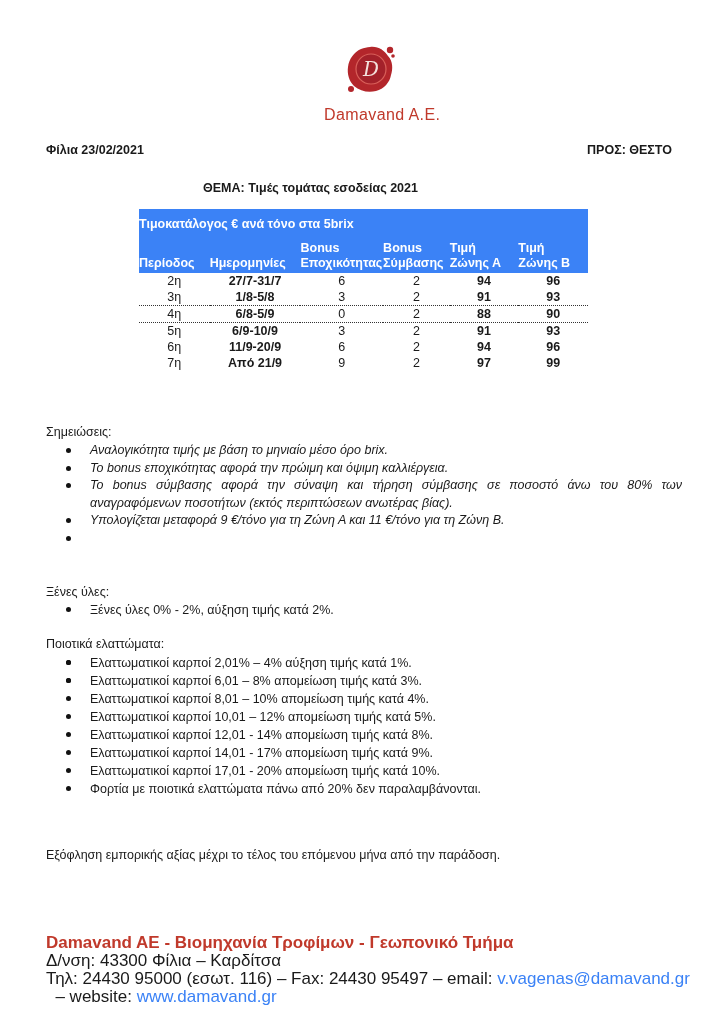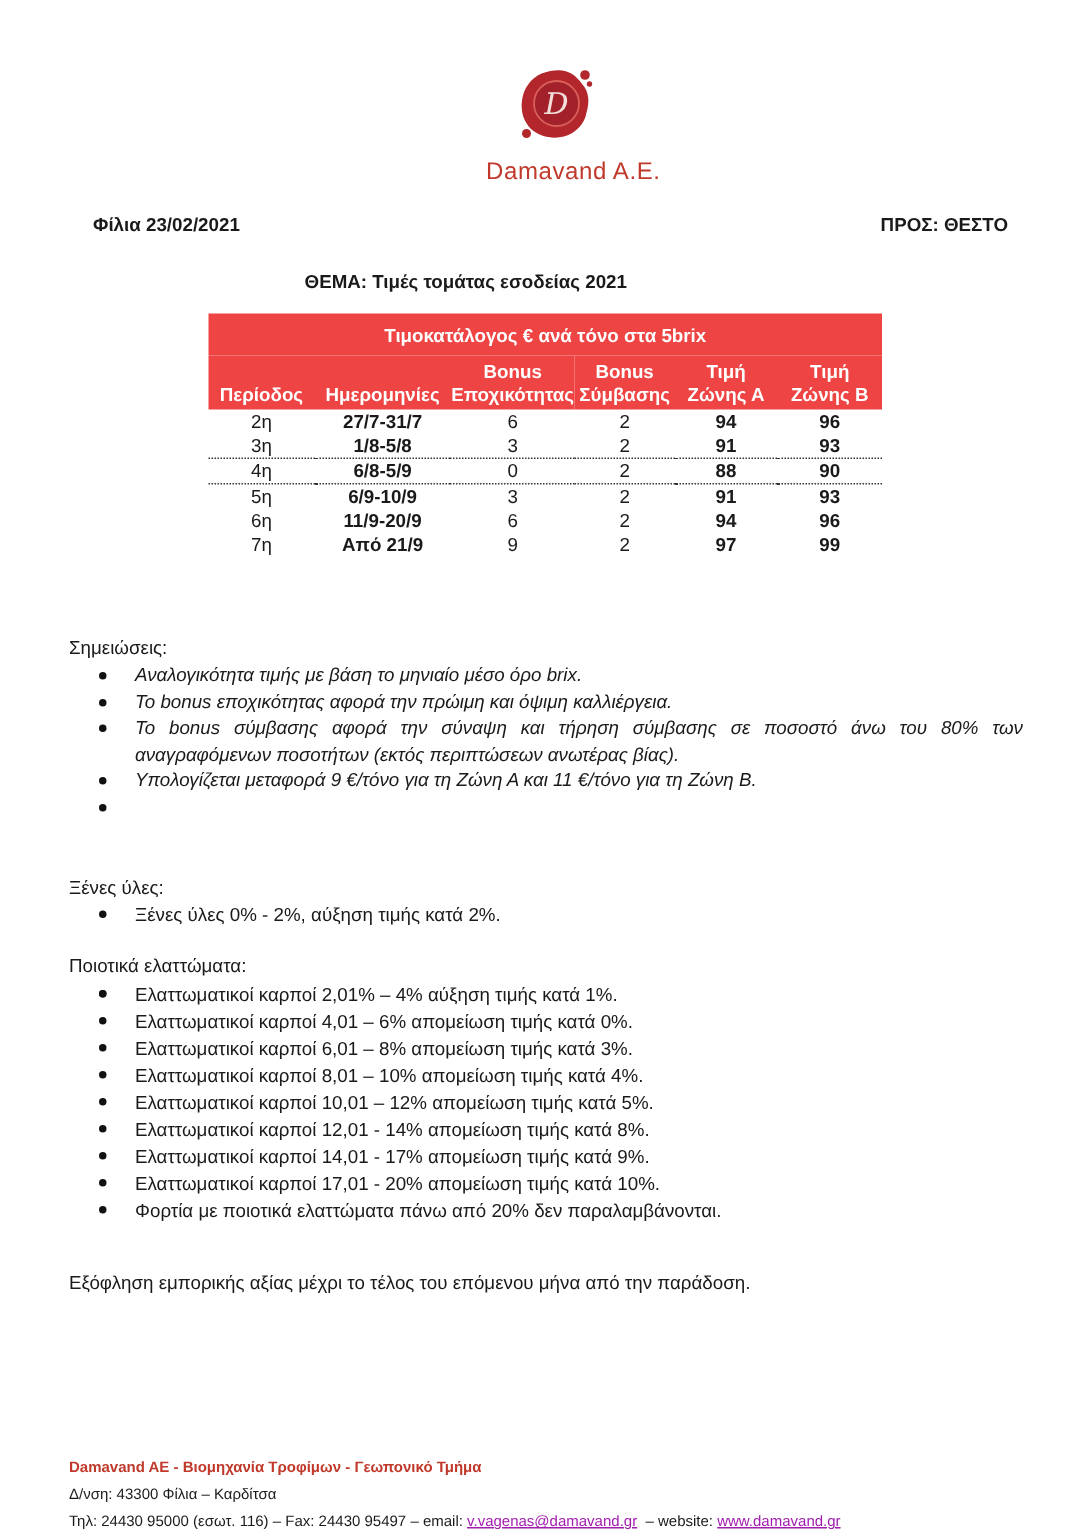--- a/index.html
+++ b/index.html
@@ -11,32 +11,32 @@
   .abs { position: absolute; }
 
   
   .logo { left: 320px; top: 40px; width: 140px; height: 95px; }
   .logo-seal { position: absolute; left: 24px; top: 4px; width: 52px; height: 50px; }
   .logo-text {
     position: absolute; left: 4px; top: 66px; white-space: nowrap;
     color: #c0392b; font-size: 16px; letter-spacing: 0.4px;
   }
 
-  .date { left: 46px; top: 143px; font-weight: bold; font-size: 12.5px; margin-left: 16px; }
+  .date { left: 46px; top: 143px; font-weight: bold; font-size: 12.5px; }
   .recipient { right: 52px; top: 143px; font-weight: bold; font-size: 12.5px; }
   .subject { left: 0; width: 621px; top: 181px; text-align: center; font-weight: bold; font-size: 12.5px; }
 
   
   .price-table {
     left: 139px; top: 209px; width: 449px;
     border-collapse: collapse; font-size: 12.5px;
   }
   .price-table th {
-    background: #ef4444; color: #ffffff; font-weight: bold;
-    padding: 0; line-height: 15px; text-align: center;
+    background: #3b82f6; color: #ffffff; font-weight: bold;
+    padding: 0; line-height: 15px; text-align: left;
   }
   .price-table .caption-row th { height: 26px; vertical-align: middle; padding-top: 2px; }
   .price-table .head-row th { height: 34px; vertical-align: bottom; padding-bottom: 2px; margin-top: 24px; }
   .price-table td { text-align: center; height: 16px; line-height: 16px; padding: 0; }
   .price-table td.bold { font-weight: bold; }
   .price-table tr.dotted-bottom td { border-bottom: 1.5px dotted #333; }
 
   
   .section-title { left: 46px; font-size: 12.5px; }
   .bullets { left: 64px; margin: 0; padding: 0; list-style: none; font-size: 12.5px; }
@@ -45,23 +45,23 @@
     position: absolute; left: 2px; top: 6px; width: 5px; height: 5px;
     background: #111; border-radius: 50%;
   }
   .notes-list { width: 618px; }
   .notes-list li { text-align: justify; font-style: italic; }
   .small-list li { line-height: 18px; }
 
   .payment { left: 46px; top: 848px; font-size: 12.5px; }
 
   
-  .footer { left: 46px; top: 934px; font-size: 10px; line-height: 18px; margin-top: 36px; }
+  .footer { left: 46px; top: 934px; font-size: 17px; line-height: 18px; }
   .footer-company { color: #c0392b; font-weight: bold; }
-  .footer a { color: #a21caf; text-decoration: underline; }
+  .footer a { color: #3b82f6; }
 </style>
 </head>
 <body>
 
 <div class="abs logo">
   <svg class="logo-seal" viewBox="0 0 52 50">
     <path d="M26 3 C34 2 40 6 44 12 C49 17 49 25 47 31 C46 38 40 45 32 47 C24 49 16 47 10 42 C5 37 3 30 4 23 C5 15 10 8 17 5 C20 4 23 3 26 3 Z" fill="#b3262b"></path>
     <circle cx="27" cy="25" r="15" fill="#a3212a" stroke="#d9605a" stroke-width="1.2"></circle>
     <circle cx="46" cy="6" r="3.2" fill="#b3262b"></circle>
     <circle cx="49" cy="12" r="1.8" fill="#b3262b"></circle>
@@ -152,21 +152,21 @@
 
 <div class="abs section-title" style="top:585px">Ξένες ύλες:</div>
 <ul class="abs bullets small-list" style="top:601px">
   <li><span class="dot"></span><span>Ξένες ύλες 0% - 2%, αύξηση τιμής κατά 2%.</span></li>
 </ul>
 
 <div class="abs section-title" style="top:637px">Ποιοτικά ελαττώματα:</div>
 <ul class="abs bullets small-list" style="top:654px">
   <li><span class="dot"></span></li>
   <li><span class="dot"></span><span>Ελαττωματικοί καρποί 2,01% – 4% αύξηση τιμής κατά 1%.</span></li>
-  <li><span class="dot"></span><span>Ελαττωματικοί καρποί 4,01 – 6% απομείωση τιμής κατά 0%.</span></li>
+  <li><span class="dot"></span></li>
   <li><span class="dot"></span><span>Ελαττωματικοί καρποί 6,01 – 8% απομείωση τιμής κατά 3%.</span></li>
   <li><span class="dot"></span><span>Ελαττωματικοί καρποί 8,01 – 10% απομείωση τιμής κατά 4%.</span></li>
   <li><span class="dot"></span><span>Ελαττωματικοί καρποί 10,01 – 12% απομείωση τιμής κατά 5%.</span></li>
   <li><span class="dot"></span><span>Ελαττωματικοί καρποί 12,01 - 14% απομείωση τιμής κατά 8%.</span></li>
   <li><span class="dot"></span><span>Ελαττωματικοί καρποί 14,01 - 17% απομείωση τιμής κατά 9%.</span></li>
   <li><span class="dot"></span><span>Ελαττωματικοί καρποί 17,01 - 20% απομείωση τιμής κατά 10%.</span></li>
   <li><span class="dot"></span><span>Φορτία με ποιοτικά ελαττώματα πάνω από 20% δεν παραλαμβάνονται.</span></li>
 </ul>
 
 <div class="abs payment">Εξόφληση εμπορικής αξίας μέχρι το τέλος του επόμενου μήνα από την παράδοση.</div>

